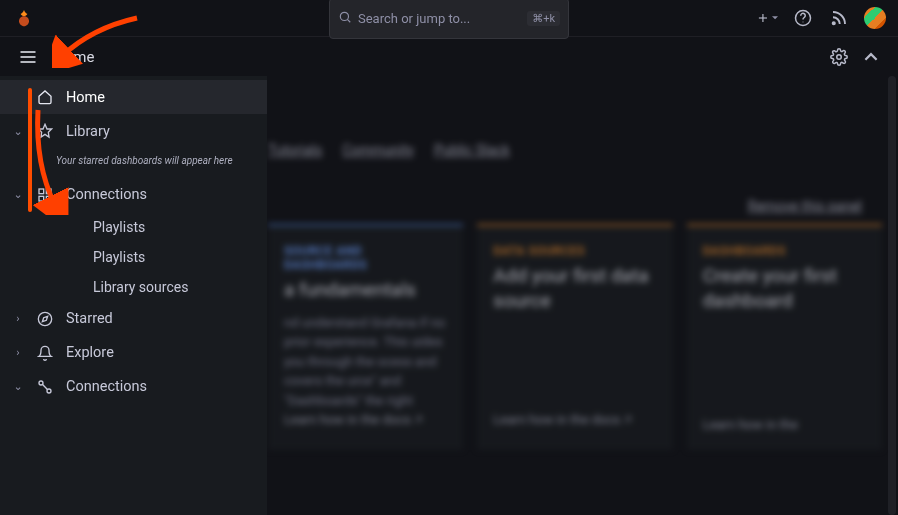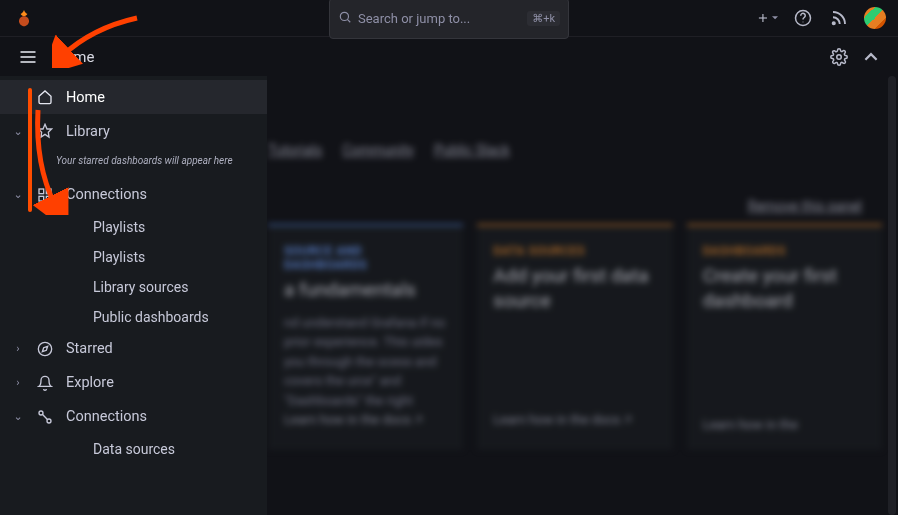--- a/index.html
+++ b/index.html
@@ -285,21 +285,20 @@
           <rect x="14" y="3" width="7" height="7"></rect>
           <rect x="3" y="14" width="7" height="7"></rect>
           <rect x="14" y="14" width="7" height="7"></rect>
         </svg>
     </span>
     <span>Connections</span>
   </div>
   <div class="nav-sub">Playlists</div>
   <div class="nav-sub">Playlists</div>
   <div class="nav-sub">Library sources</div>
-  <div class="nav-sub">Public dashboards</div>
   <div class="nav-row">
     <span class="chev">›</span>
     <span class="nico">
       <svg width="16" height="16" viewBox="0 0 24 24" fill="none" stroke="#c7c9d9" stroke-width="2">
           <circle cx="12" cy="12" r="10"></circle>
           <polygon points="16 8 14 14 8 16 10 10 16 8"></polygon>
         </svg>
     </span>
     <span>Starred</span>
   </div>
@@ -317,21 +316,20 @@
     <span class="chev">⌄</span>
     <span class="nico">
       <svg width="16" height="16" viewBox="0 0 24 24" fill="none" stroke="#c7c9d9" stroke-width="2">
           <circle cx="6" cy="6" r="3"></circle>
           <circle cx="18" cy="18" r="3"></circle>
           <line x1="8" y1="8" x2="16" y2="16"></line>
         </svg>
     </span>
     <span>Connections</span>
   </div>
-  <div class="nav-sub">Data sources</div>
 
 </div>
 
 <div class="orange-bar"></div>
 
 <svg class="arrow1" width="90" height="60">
   <defs>
       <marker id="ah1" markerWidth="8" markerHeight="8" refX="2" refY="4" orient="auto">
         <path d="M0 0L8 4L0 8z" fill="#ff4000"></path>
       </marker>

